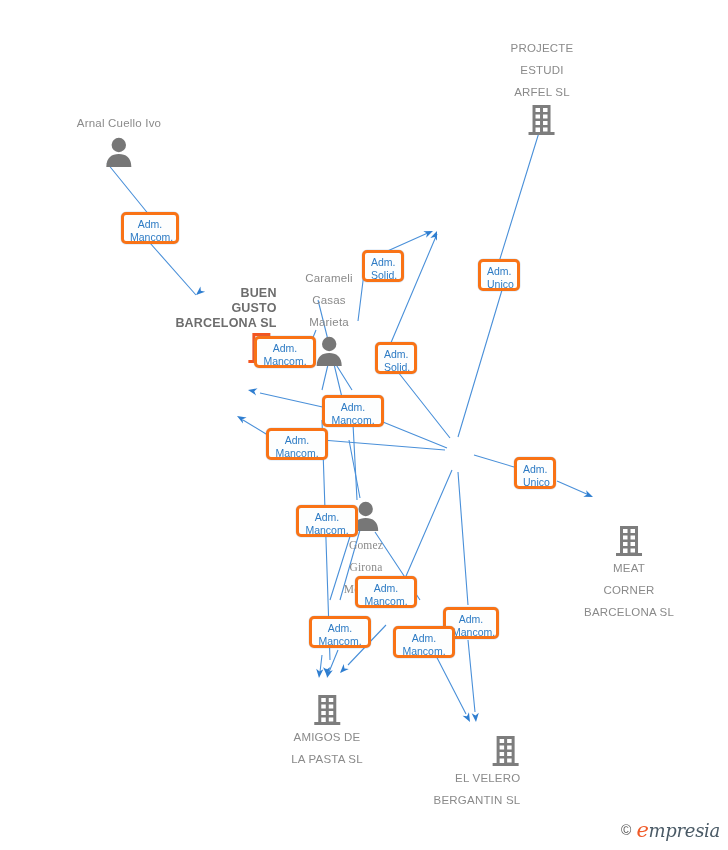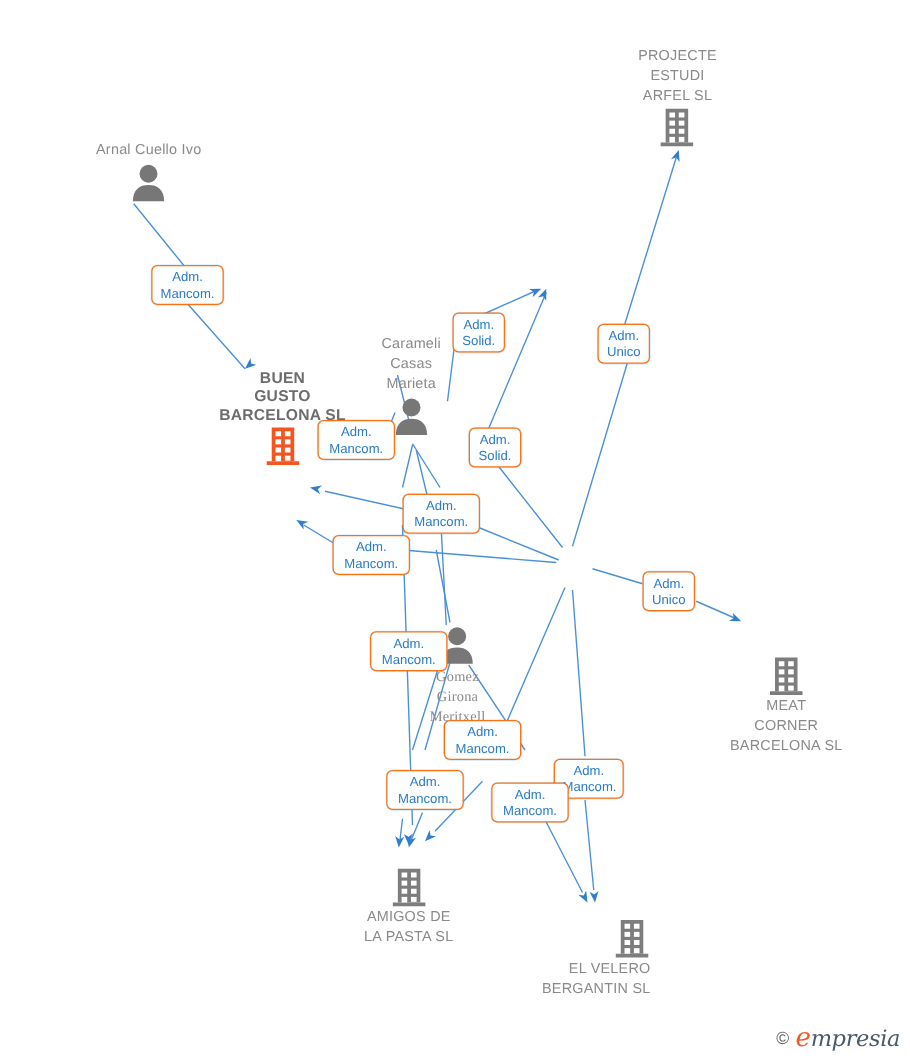--- a/index.html
+++ b/index.html
@@ -24,42 +24,42 @@
     width: 728px;
     height: 850px;
   }
   .node {
     position: absolute;
     text-align: center;
     transform: translate(-50%, 0);
   }
   .node-label {
     font-size: 11.5px;
-    line-height: 16px;
+    line-height: 22px;
     color: #8a8a8a;
     white-space: pre-line;
     letter-spacing: 0.2px;
   }
   .node.company .node-label {
     font-size: 11.5px;
   }
   .node.focus .node-label {
     color: #6d6d6d;
     font-weight: bold;
     font-size: 12.5px;
     line-height: 15px;
   }
   .icon-wrap {
     display: block;
     line-height: 0;
   }
   .rel-label {
     position: absolute;
     background: #fdfefe;
-    border: 1px solid #f97316;
+    border: 3px solid #f97316;
     border-radius: 5px;
     color: #2d7bc4;
     font-size: 10.5px;
     line-height: 13px;
     text-align: center;
     padding: 3px 6px 4px 6px;
     white-space: pre-line;
     box-sizing: border-box;
     transform: translate(-50%, -50%);
     box-shadow: 0 0 0 0.5px rgba(74,144,217,0.25);
@@ -133,21 +133,21 @@
   <div class="node person" style="left:119px; top:112px;">
     <div class="node-label">Arnal Cuello Ivo</div>
     <span class="icon-wrap">
       <svg width="36" height="36" viewBox="0 0 36 36">
           <circle cx="18" cy="11" r="7.2" fill="#777"></circle>
           <path d="M5.5 33 C5.5 23.5 11 20 18 20 C25 20 30.5 23.5 30.5 33 Z" fill="#777"></path>
         </svg>
     </span>
   </div>
 
-  <div class="node company focus" style="left:226px; top:295px;">
+  <div class="node company focus" style="left:226px; top:286px;text-align:right;">
     <div class="node-label">BUEN
 GUSTO
 BARCELONA SL</div>
     <span class="icon-wrap">
       <svg width="30" height="33" viewBox="0 0 30 33">
           <rect x="6" y="2" width="18" height="27" fill="#f4551f"></rect>
           <rect x="2" y="29" width="26" height="3" fill="#f4551f"></rect>
           <rect x="9" y="5" width="4.5" height="4" fill="#fff"></rect>
           <rect x="16.5" y="5" width="4.5" height="4" fill="#fff"></rect>
           <rect x="9" y="11.5" width="4.5" height="4" fill="#fff"></rect>

